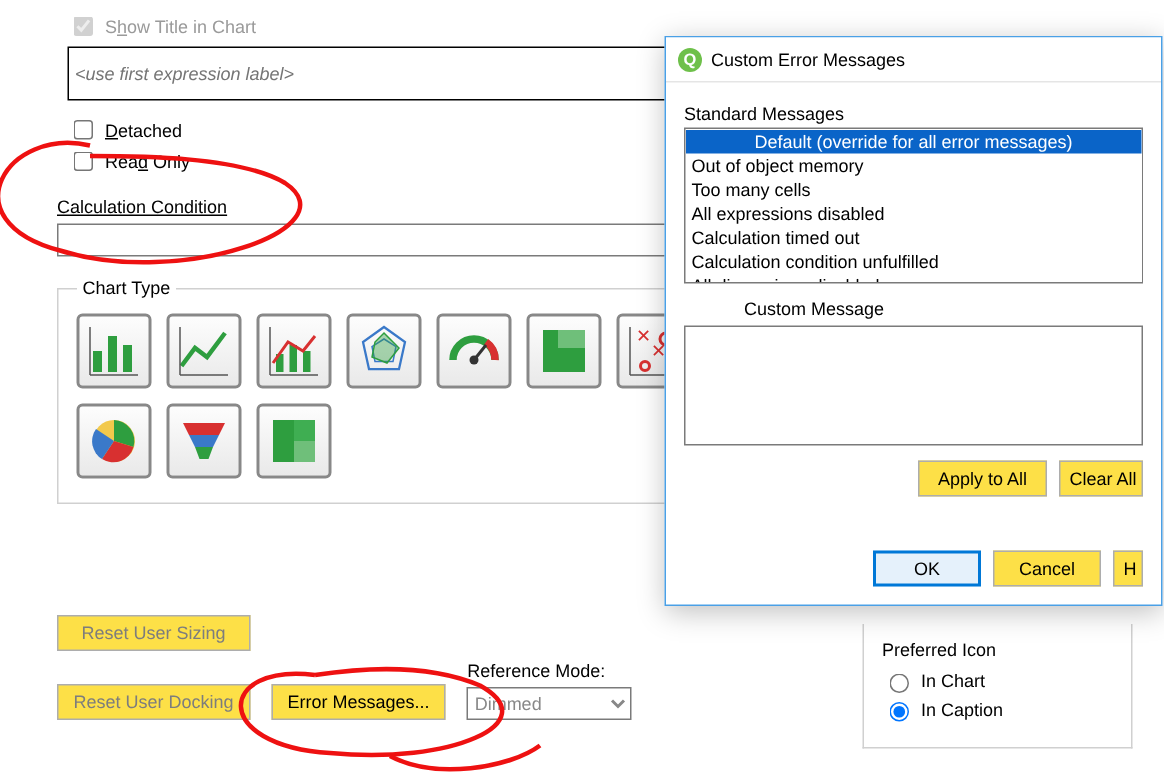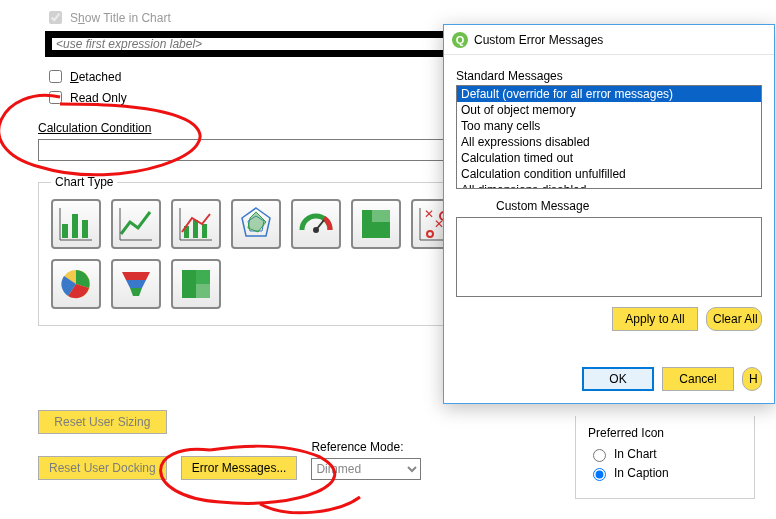--- a/index.html
+++ b/index.html
@@ -5,21 +5,21 @@
   * { box-sizing: border-box; font-family: "Segoe UI", Tahoma, sans-serif; font-size: 12px; }
   html,body { margin:0; padding:0; width:776px; height:519px; background:#fff; overflow:hidden; position:relative; }
   .page { position:relative; width:776px; height:519px; }
 
   .cb-row { display:flex; align-items:center; gap:5px; margin:2px 0 2px 45px; color:#000; }
   .cb-row.disabled { color:#9a9a9a; }
   .cb-row input[type=checkbox] { width:13px; height:13px; accent-color:#0078d7; }
   .cb-row .u { text-decoration:underline; }
 
   .expr-input { margin:4px 0 10px 45px; width:430px; }
-  .expr-input input { width:100%; height:22px; padding:6px 4px; border:7px solid #000000; color:#9a9a9a; font-style:italic; background:#fff; }
+  .expr-input input { width:100%; height:22px; padding:17px 4px; border:1px solid #000000; color:#9a9a9a; font-style:italic; background:#fff; }
 
   .calc-label { margin:14px 0 4px 38px; color:#000; text-decoration:underline; }
   .calc-input { margin:0 0 0 38px; width:440px; }
   .calc-input input { width:100%; height:22px; border:1px solid #7a7a7a; padding:2px 4px; background:#fff; }
 
   fieldset.chart-type { margin:14px 0 0 38px; width:500px; border:1px solid #d0d0d0; padding:10px 12px 16px 12px; }
   fieldset.chart-type legend { padding:0 4px; color:#000; }
   .chart-grid { display:flex; flex-wrap:wrap; gap:10px; }
   .chart-btn { width:50px; height:50px; border:2px solid #888; border-radius:4px; background:linear-gradient(#fdfdfd,#e9e9e9); display:flex; align-items:center; justify-content:center; cursor:pointer; padding:0; }
   .chart-btn svg { width:40px; height:40px; }
@@ -37,26 +37,26 @@
   .pref-box input[type=radio]{ width:13px; height:13px; }
 
   
   .modal { position:absolute; left:443px; top:22px; width:332px; height:380px; background:#fff; border:1px solid #4aa0e6; box-shadow:0 4px 18px rgba(0,0,0,0.25); display:flex; flex-direction:column; }
   .modal-title { height:30px; background:#fff; display:flex; align-items:center; gap:6px; padding:0 8px; border-bottom:1px solid #e5e5e5; }
   .modal-title .qicon { width:16px; height:16px; border-radius:50%; background:#6ec04a; color:#fff; font-weight:bold; display:flex; align-items:center; justify-content:center; font-size:11px; }
   .modal-body { padding:10px 12px 0 12px; display:flex; flex-direction:column; flex:1; }
   .lbl { margin:4px 0 2px 0; }
   .listbox { border:1px solid #7a7a7a; height:104px; overflow:auto; background:#fff; }
   .listbox .item { padding:1px 4px; white-space:nowrap; cursor:default; }
-  .listbox .item.selected { background:#0a64c8; color:#fff; }
+  .listbox .item.selected { background:#0a64c8; color:#fff;text-align:center; }
   .custom-msg { border:1px solid #7a7a7a; height:80px; margin-top:2px; background:#fff; padding:2px; resize:none; width:100%; font:inherit; }
   .btnrow { display:flex; justify-content:flex-end; gap:8px; margin-top:10px; }
   .modal-footer { display:flex; justify-content:flex-end; gap:8px; padding:10px 12px 12px 0; }
   .winbtn.primary { border:2px solid #0078d7; background:#e5f1fb; }
-  .winbtn.cutoff { width:20px; padding:0 0 0 6px; text-align:left; overflow:hidden;border-radius:10px; }
+  .winbtn.cutoff { width:20px; padding:0 0 0 6px; text-align:left; overflow:hidden; }
 
   
   .annot { position:absolute; pointer-events:none; }
 </style>
 </head>
 <body>
 <div class="page">
 
 <div class="cb-row disabled" style="padding-top:6px;">
   <input type="checkbox" checked="" disabled="" style="">

